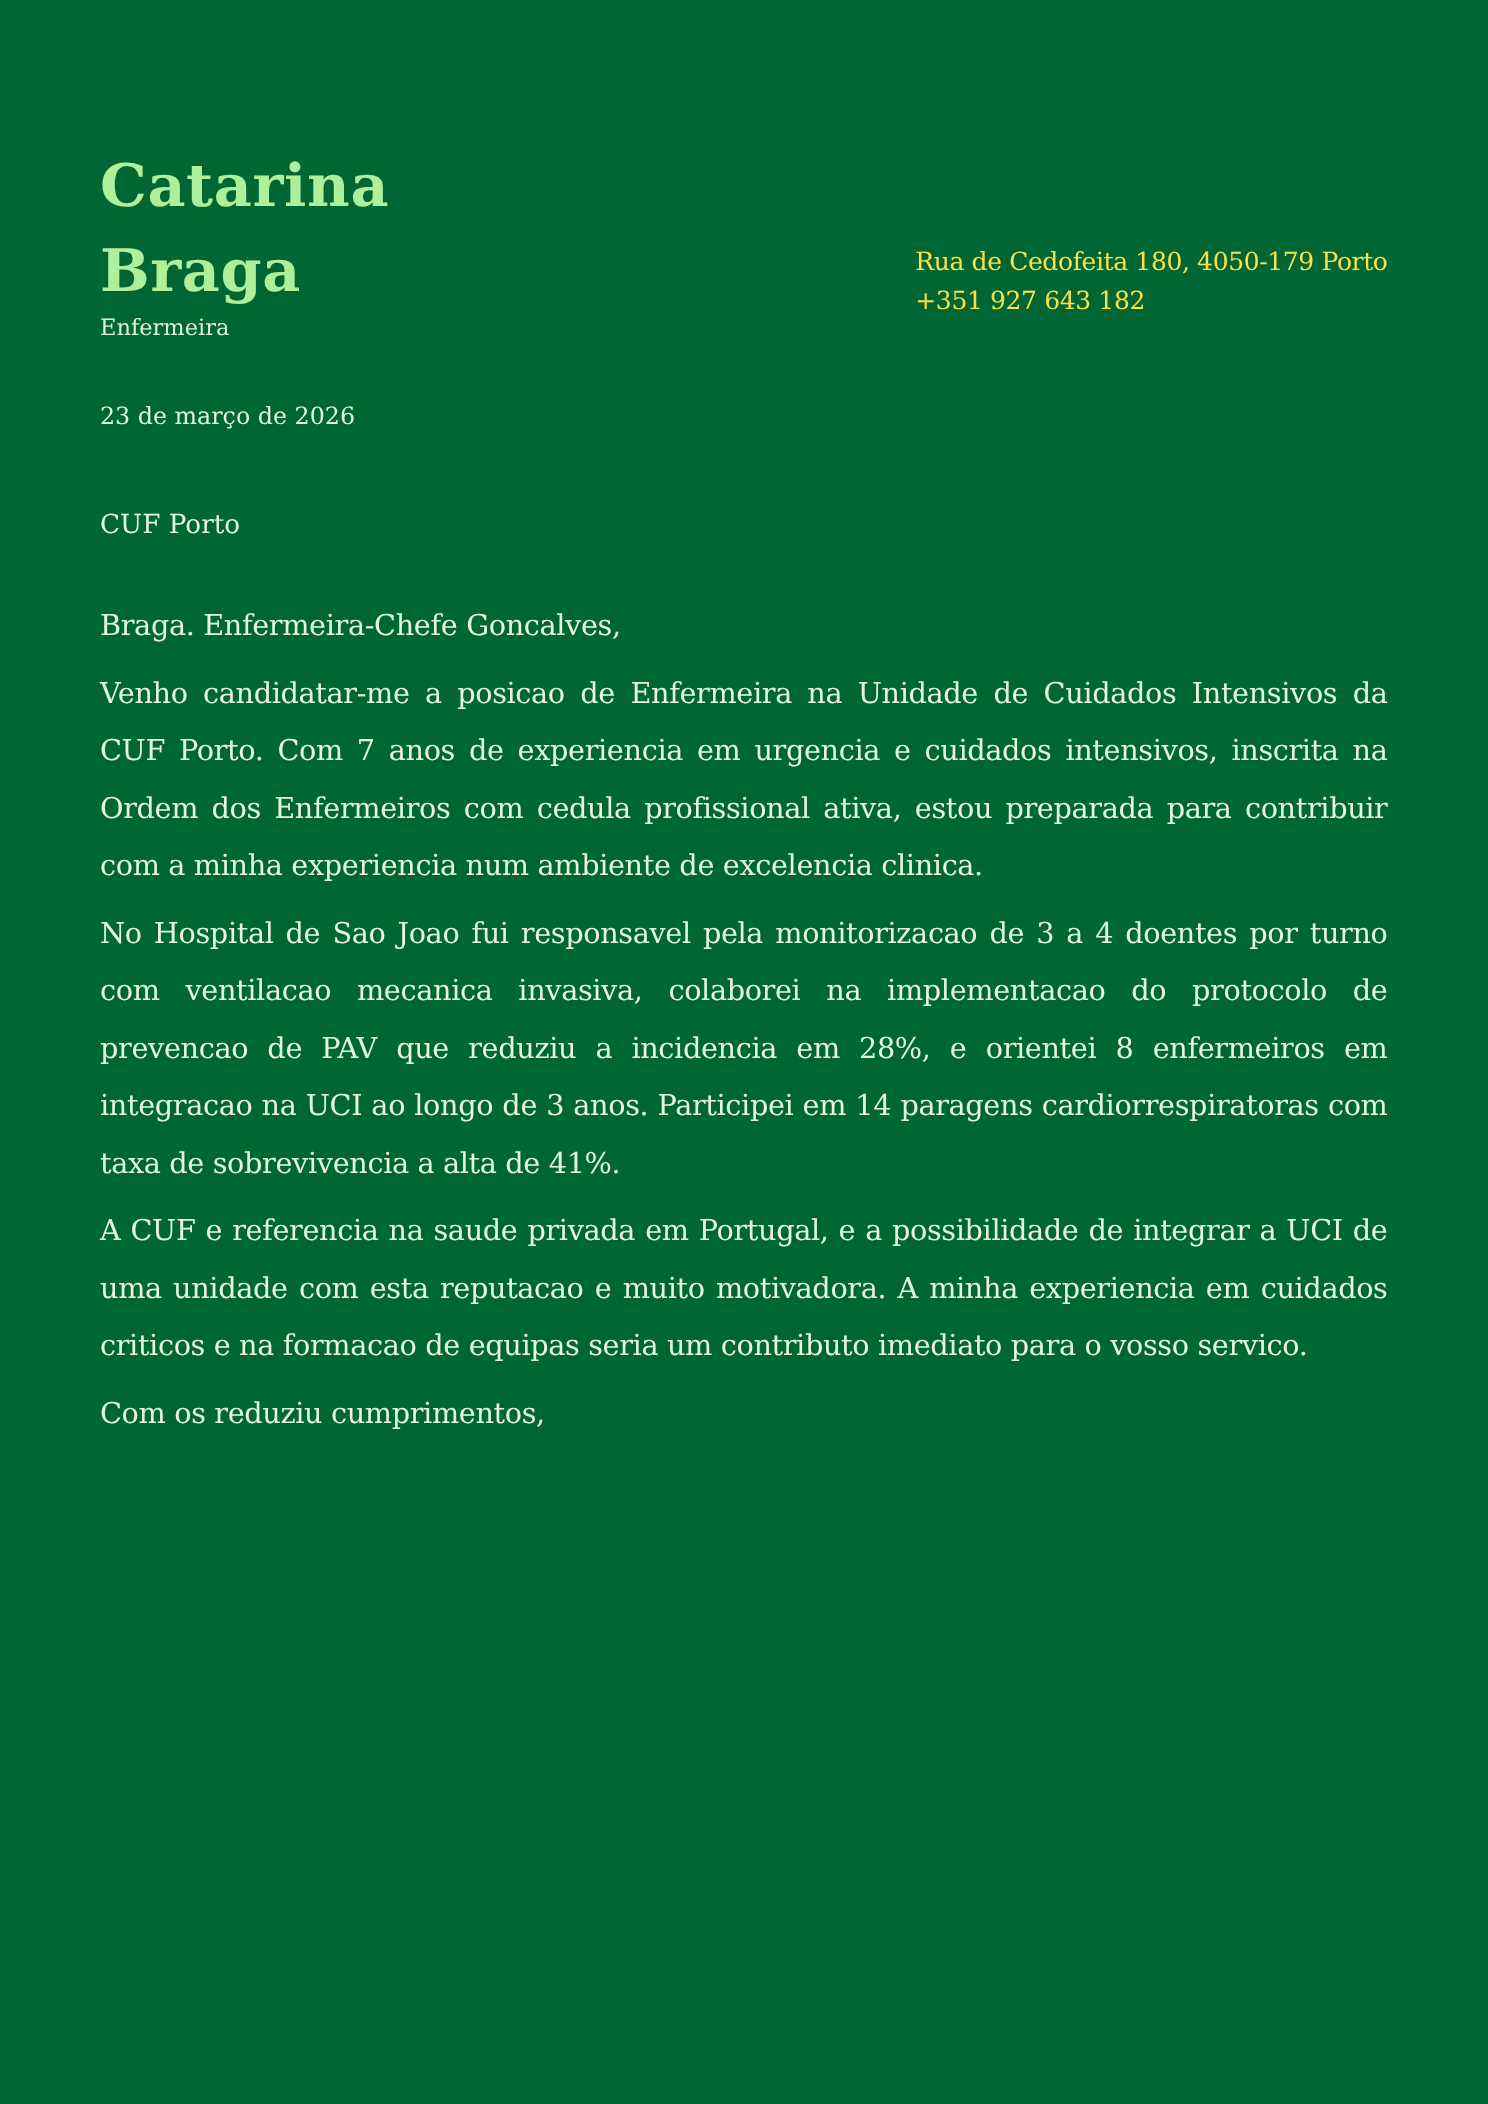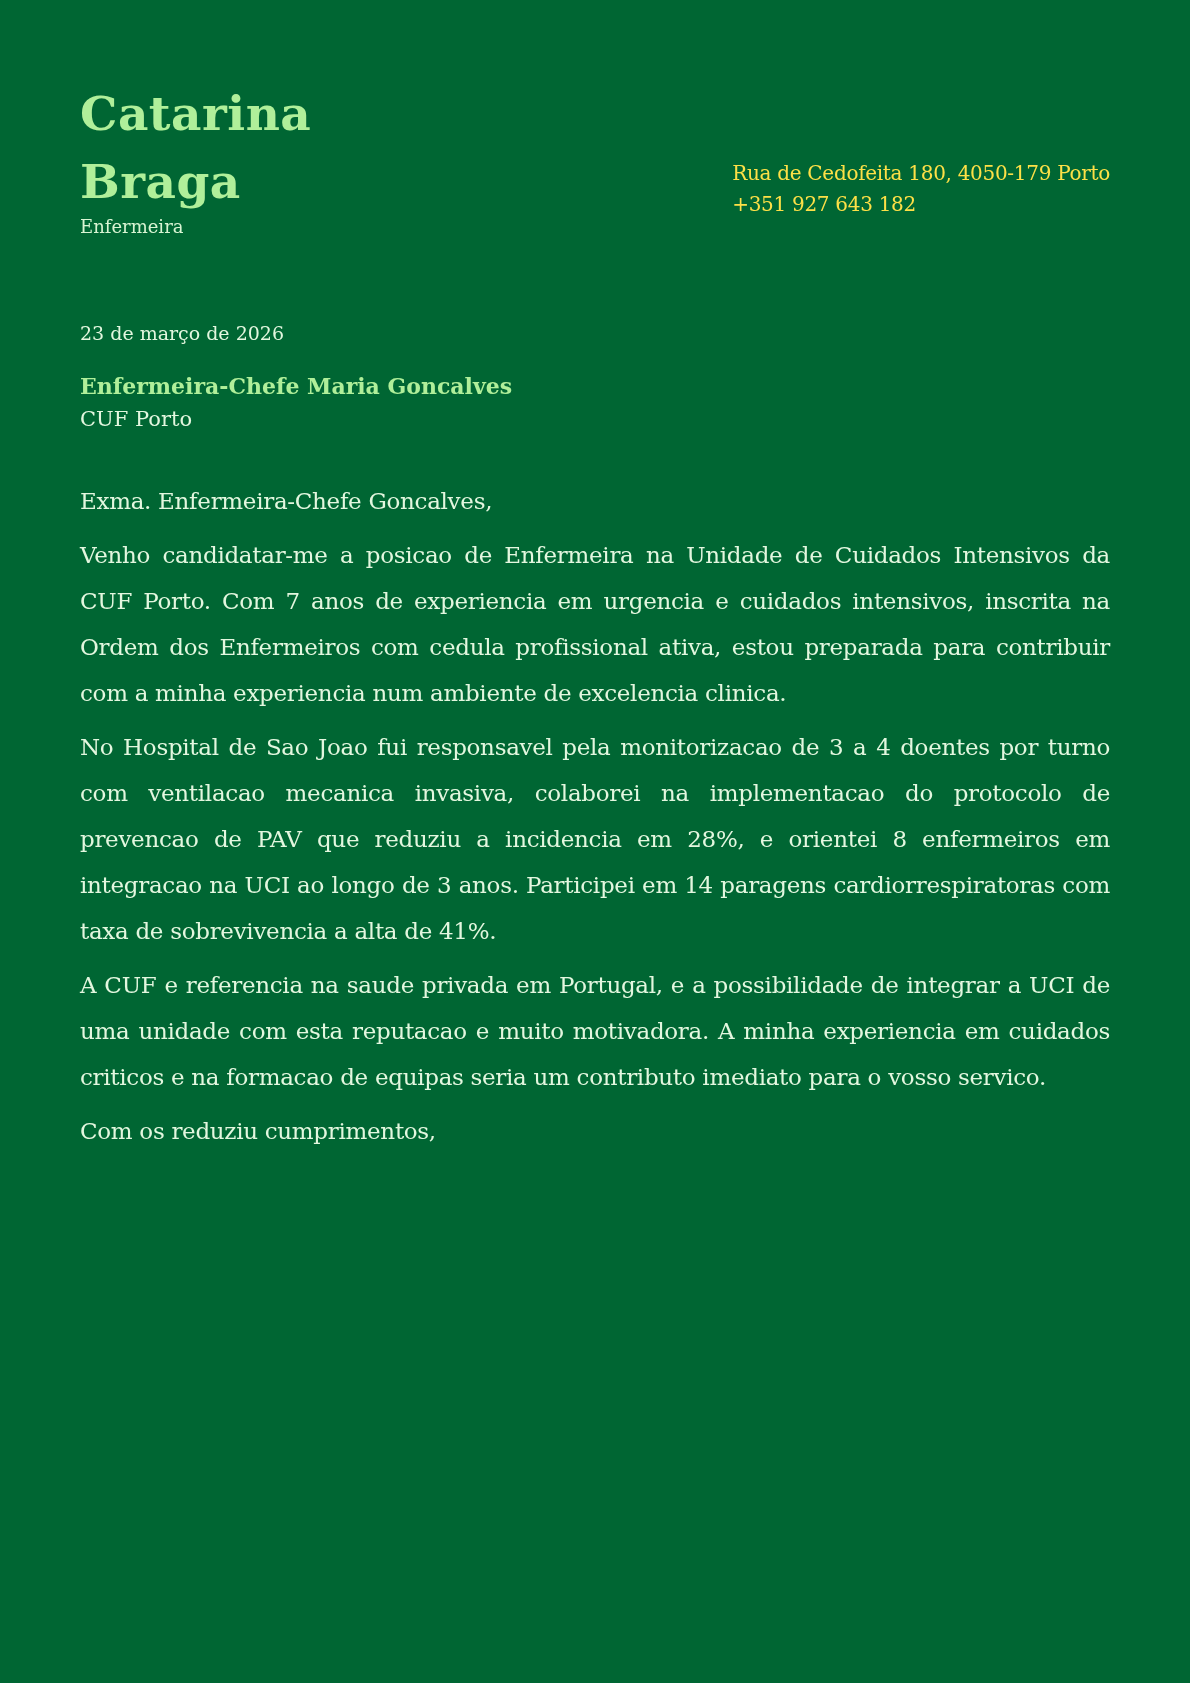--- a/index.html
+++ b/index.html
@@ -6,21 +6,21 @@
     body {
       width: 1190px;
       height: 1683px;
       background: #006633;
       color: #e3f7df;
       font-family: "DejaVu Serif", serif;
       position: relative;
       overflow: hidden;
     }
     .page { position: absolute; left: 80px; top: 0; width: 1030px; }
-    .header { position: relative; height: 280px; }
+    .header { position: relative; height: 280px; margin-top: 36px; }
     .name {
       position: absolute; left: 0; top: 80px;
       font-family: "DejaVu Serif", serif;
       font-weight: bold;
       font-size: 47px;
       line-height: 68px;
       color: #b0ef9a;
       letter-spacing: 0.5px;
     }
     .role {
@@ -54,23 +54,22 @@
       <div>Braga</div>
     </div>
     <div class="role">Enfermeira</div>
     <div class="contact">
       <div>Rua de Cedofeita 180, 4050-179 Porto</div>
       <div>+351 927 643 182</div>
     </div>
   </div>
 
   <div class="date">23 de março de 2026</div>
-  <div class="recipient-name">Enfermeira-Chefe Maria Goncalves</div>
   <div class="recipient-org">CUF Porto</div>
 
   <div class="body-text">
-    <p class="greeting">Exma. Enfermeira-Chefe Goncalves,</p>
+    <p class="greeting">Braga. Enfermeira-Chefe Goncalves,</p>
     <p>Venho candidatar-me a posicao de Enfermeira na Unidade de Cuidados Intensivos da CUF Porto. Com 7 anos de experiencia em urgencia e cuidados intensivos, inscrita na Ordem dos Enfermeiros com cedula profissional ativa, estou preparada para contribuir com a minha experiencia num ambiente de excelencia clinica.</p>
     <p>No Hospital de Sao Joao fui responsavel pela monitorizacao de 3 a 4 doentes por turno com ventilacao mecanica invasiva, colaborei na implementacao do protocolo de prevencao de PAV que reduziu a incidencia em 28%, e orientei 8 enfermeiros em integracao na UCI ao longo de 3 anos. Participei em 14 paragens cardiorrespiratoras com taxa de sobrevivencia a alta de 41%.</p>
     <p>A CUF e referencia na saude privada em Portugal, e a possibilidade de integrar a UCI de uma unidade com esta reputacao e muito motivadora. A minha experiencia em cuidados criticos e na formacao de equipas seria um contributo imediato para o vosso servico.</p>
     <p>Com os reduziu cumprimentos,</p>
   </div>
 </div>
 
 </body></html>

